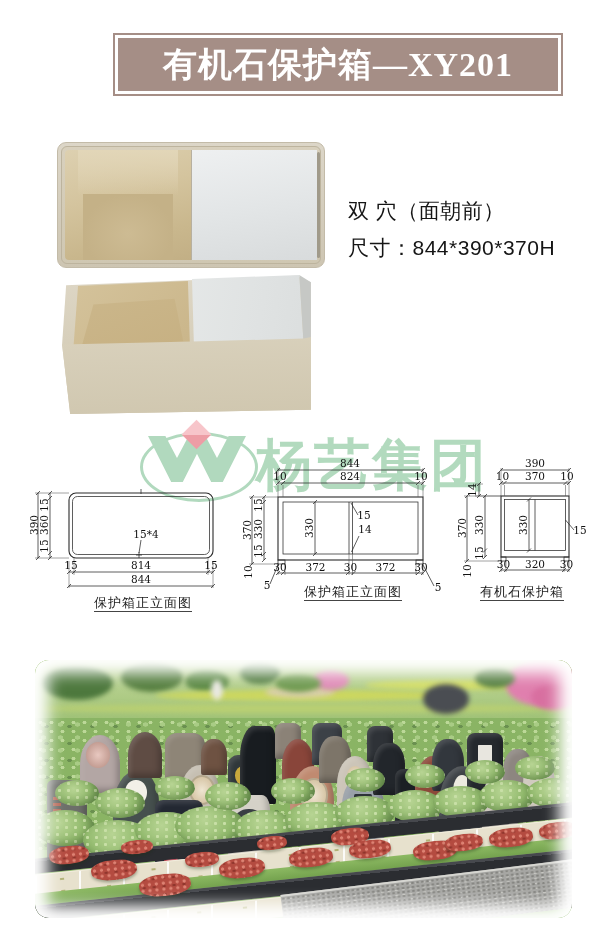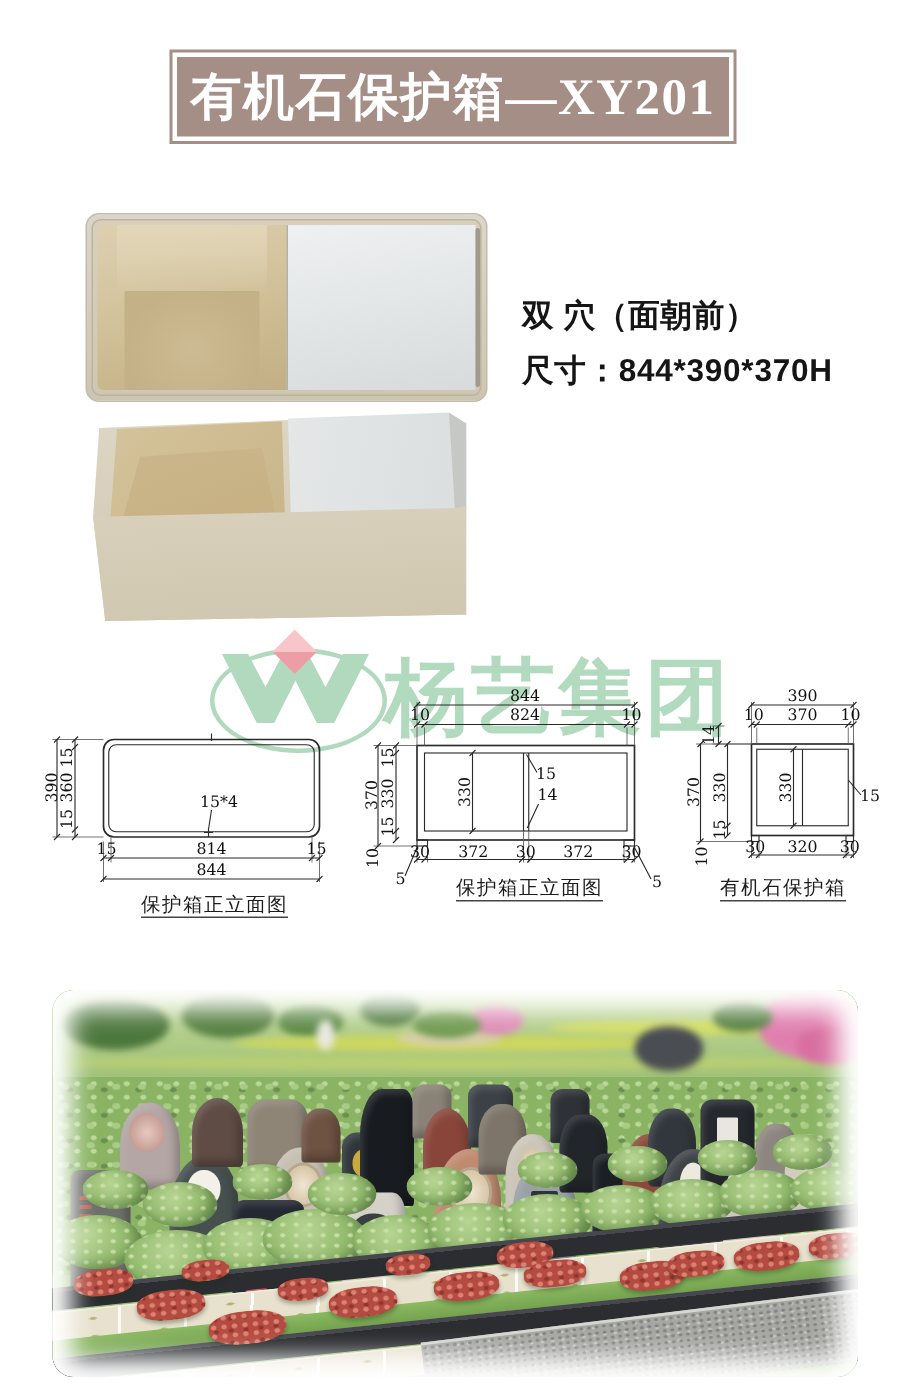--- a/index.html
+++ b/index.html
@@ -1,24 +1,24 @@
 <!DOCTYPE html>
 <html><head>
 <meta charset="utf-8">
 <style>
   html,body{margin:0;padding:0;background:#fff}
   .page{position:relative;width:600px;height:932px;background:#ffffff;overflow:hidden;font-family:"Liberation Sans",sans-serif}
 
   
-  .banner{position:absolute;left:113px;top:33px;width:378px;height:63px;border:2px solid #a58e86;background:#fff;padding:3px;box-sizing:border-box}
+  .banner{position:absolute;left:113px;top:33px;width:450px;height:63px;border:2px solid #a58e86;background:#fff;padding:3px;box-sizing:border-box}
   .banner-fill{width:100%;height:100%;background:#a58e86;display:flex;align-items:center;justify-content:center}
   .banner-fill span{font-family:"Liberation Serif",serif;font-weight:700;font-size:34px;color:#fff;letter-spacing:1px;white-space:nowrap}
 
   
-  .specs{position:absolute;left:348px;top:192px;font-size:21px;color:#151515;line-height:37px;font-weight:700;letter-spacing:.5px}
+  .specs{position:absolute;left:348px;top:192px;font-size:21px;color:#151515;line-height:37px;font-weight:400;letter-spacing:.5px}
 
   
   .photo-top{position:absolute;left:57px;top:142px;width:268px;height:126px}
   .pt-shell{position:absolute;inset:0;border-radius:9px;background:linear-gradient(180deg,#dcd6c8,#cdc5b2);border:1px solid #c3bba8}
   .pt-rim{position:absolute;inset:4px;border-radius:6px;background:linear-gradient(180deg,#d8d0bd,#cfc7b2);border:1px solid #bdb49e}
   .pt-cavity{position:absolute;left:8px;top:8px;bottom:8px;width:126px;border-radius:4px 0 0 4px;overflow:hidden;background:linear-gradient(165deg,#ddd0b0 0%,#d4c49e 40%,#c9b78d 75%,#c2af85 100%)}
   .pt-cavity::before{content:"";position:absolute;left:10%;top:0;width:80%;height:42%;background:linear-gradient(180deg,#e2d6b8,rgba(226,214,184,0))}
   .pt-cavity::after{content:"";position:absolute;left:14%;top:40%;width:72%;height:60%;background:radial-gradient(ellipse at 50% 60%,#cdbb93 0%,#c4b187 70%)}
   .pt-lid{position:absolute;right:8px;top:8px;bottom:8px;left:134px;background:linear-gradient(170deg,#eef0f1 0%,#e2e5e6 55%,#d8dbdc 100%);border-left:1px solid #b7b0a0}
   .pt-seam{position:absolute;right:5px;top:10px;bottom:10px;width:3px;background:#a09a8a;border-radius:2px}

